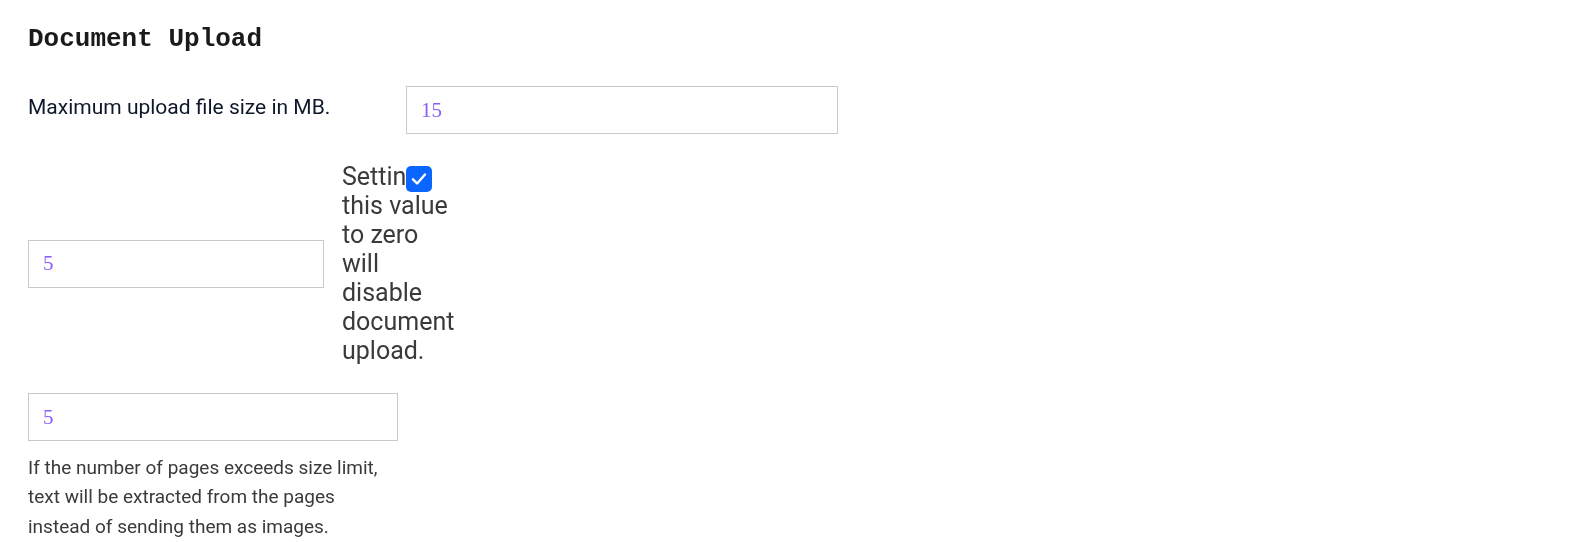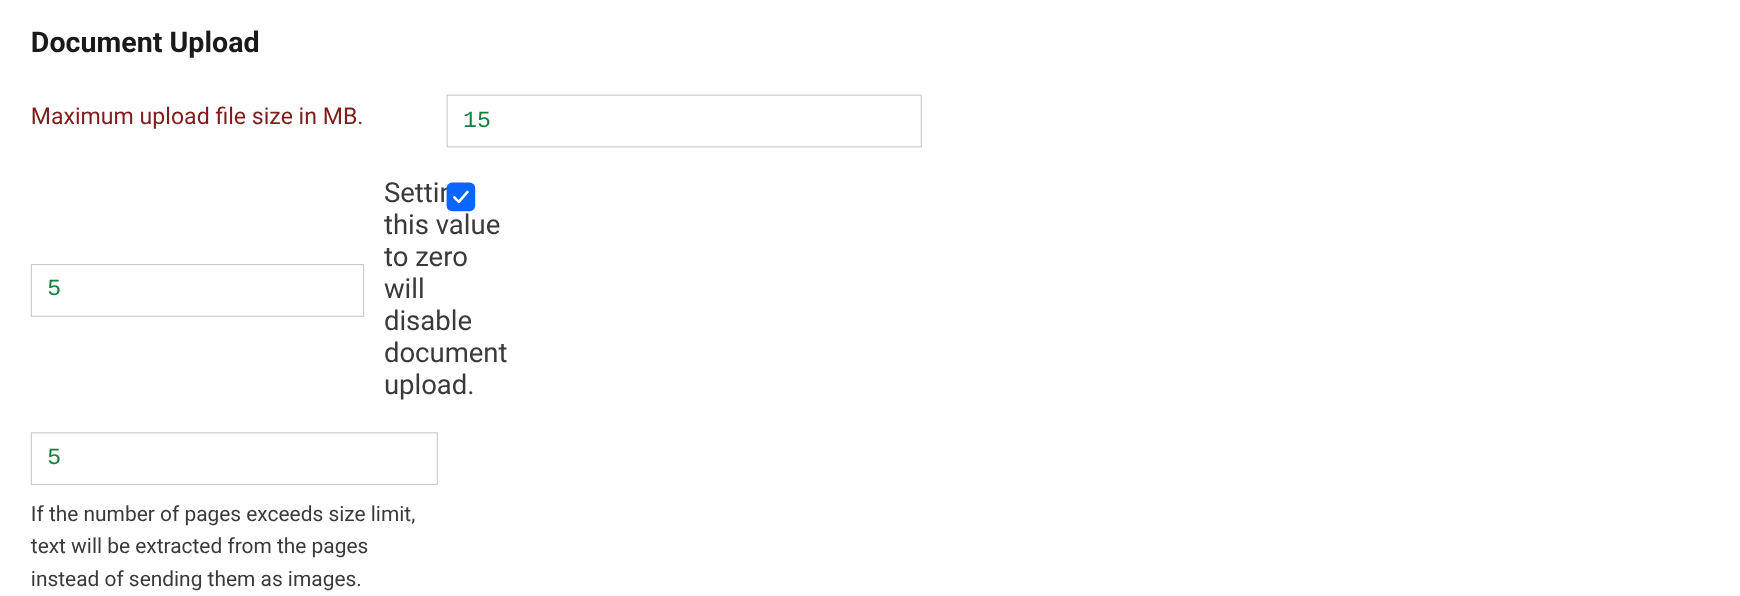--- a/index.html
+++ b/index.html
@@ -13,52 +13,53 @@
       color: #1a1a1a;
       padding: 24px 28px;
       background: #fff;
       width: 1582px;
     }
     .section-title {
       font-size: 26px;
       font-weight: 700;
       margin-bottom: 32px;
       color: #1a1a1a;
+      font-family: Liberation Mono, monospace;
     }
     .settings-grid {
       display: grid;
       grid-template-columns: 370px 1fr;
       column-gap: 8px;
       row-gap: 28px;
       align-items: start;
     }
     .setting-label {
       font-size: 21px;
       line-height: 1.5;
-      color: #7f1d1d;
+      color: #0f172a;
       padding-top: 6px;
     }
     .setting-control {
       display: flex;
       flex-direction: column;
       gap: 12px;
     }
     .control-row {
       display: flex;
       align-items: center;
       gap: 18px;
     }
     .text-input {
       width: 432px;
       height: 48px;
       border: 1px solid #c9c9c9;
       padding: 8px 14px;
       font-size: 21px;
-      color: #15803d;
-      font-family: Liberation Mono, monospace;
+      color: #8b5cf6;
+      font-family: Liberation Serif, serif;
       outline: none;
       background: #fff;
     }
     .inline-help {
       font-size: 25px;
       color: #3a3a3a;
     }
     .help-text {
       font-size: 19px;
       color: #3a3a3a;

